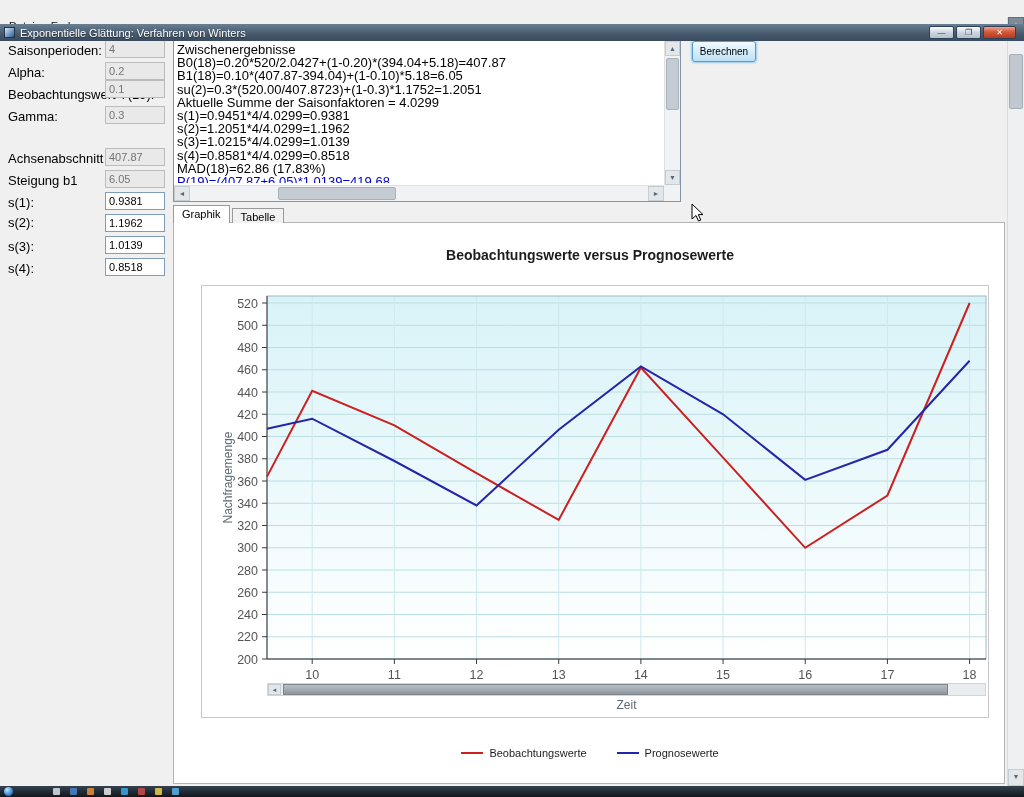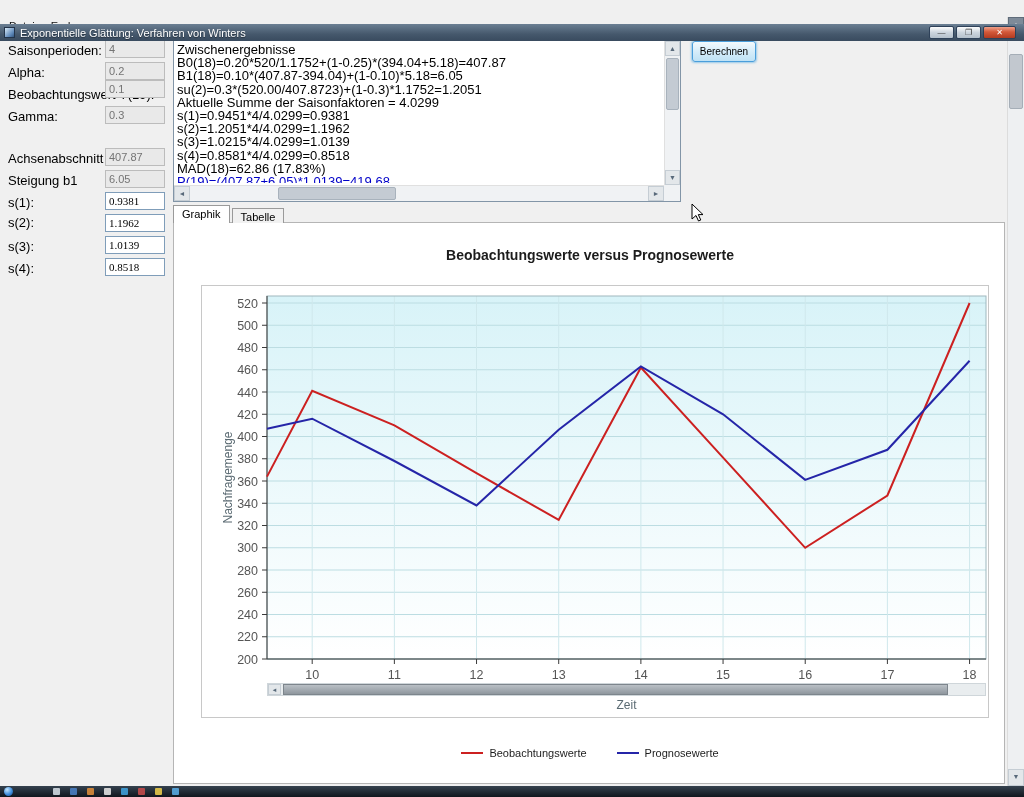--- a/index.html
+++ b/index.html
@@ -22,21 +22,21 @@
   .menubar { position:absolute; left:0; top:17px; width:1007px; height:19px; background:#f0f0f0;
     display:flex; align-items:center; padding-left:1px; border-bottom:1px solid #e6e6e6; }
   .menu-item { padding:2px 8px; color:#111; }
 
   
   #form-panel { position:absolute; left:0; top:36px; width:172px; height:300px; }
   .f-label { position:absolute; left:8px; font-size:13px; color:#000; white-space:nowrap; }
   .f-input { position:absolute; left:105px; width:60px; height:18px; border:1px solid #abadb3;
     font-family:"Liberation Sans",sans-serif; font-size:11px; padding:1px 3px; }
   .f-input.ro { background:#e9e9e9; color:#747474; border-color:#bcbcbc; }
-  .f-input.rw { background:#ffffff; color:#000; border-color:#7f9db9;font-family:Liberation Serif, serif; }
+  .f-input.rw { background:#ffffff; color:#000; border-color:#7f9db9; }
 
   
   .results { position:absolute; left:173px; top:40px; width:508px; height:162px;
     background:#fff; border:1px solid #8295a7; }
   .r-lines { position:absolute; left:3px; top:2px; right:18px; bottom:18px; overflow:hidden;
     line-height:13.2px; font-size:13px; white-space:nowrap; }
   .vscroll { position:absolute; right:0; top:0; width:16px; bottom:16px; background:#f0f2f4;
     display:flex; flex-direction:column; border-left:1px solid #e0e0e0; }
   .sbtn { background:#e3e7ea; border:1px solid #c5cdd4; color:#58697a; font-size:7px;
     text-align:center; line-height:13px; cursor:default; }
@@ -144,21 +144,21 @@
     <input class="f-input rw" value="1.1962" style="top: 178px;">
     <div class="f-label" style="top: 203px;">s(3):</div>
     <input class="f-input rw" value="1.0139" style="top: 200px;">
     <div class="f-label" style="top: 225px;">s(4):</div>
     <input class="f-input rw" value="0.8518" style="top: 222px;">
   </div>
 
 <div class="results">
   <div class="r-lines" id="results-lines">
       <div style="color: rgb(0, 0, 0);">Zwischenergebnisse</div>
-      <div style="color: rgb(0, 0, 0);">B0(18)=0.20*520/1.1752+(1-0.25)*(394.04+5.18)=407.87</div>
+      <div style="color: rgb(0, 0, 0);">B0(18)=0.20*520/2.0427+(1-0.20)*(394.04+5.18)=407.87</div>
       <div style="color: rgb(0, 0, 0);">B1(18)=0.10*(407.87-394.04)+(1-0.10)*5.18=6.05</div>
       <div style="color: rgb(0, 0, 0);">su(2)=0.3*(520.00/407.8723)+(1-0.3)*1.1752=1.2051</div>
       <div style="color: rgb(0, 0, 0);">Aktuelle Summe der Saisonfaktoren = 4.0299</div>
       <div style="color: rgb(0, 0, 0);">s(1)=0.9451*4/4.0299=0.9381</div>
       <div style="color: rgb(0, 0, 0);">s(2)=1.2051*4/4.0299=1.1962</div>
       <div style="color: rgb(0, 0, 0);">s(3)=1.0215*4/4.0299=1.0139</div>
       <div style="color: rgb(0, 0, 0);">s(4)=0.8581*4/4.0299=0.8518</div>
       <div style="color: rgb(0, 0, 0);">MAD(18)=62.86 (17.83%)</div>
       <div style="color: rgb(0, 0, 200);">P(19)=(407.87+6.05)*1.0139=419.68</div>
     </div>

